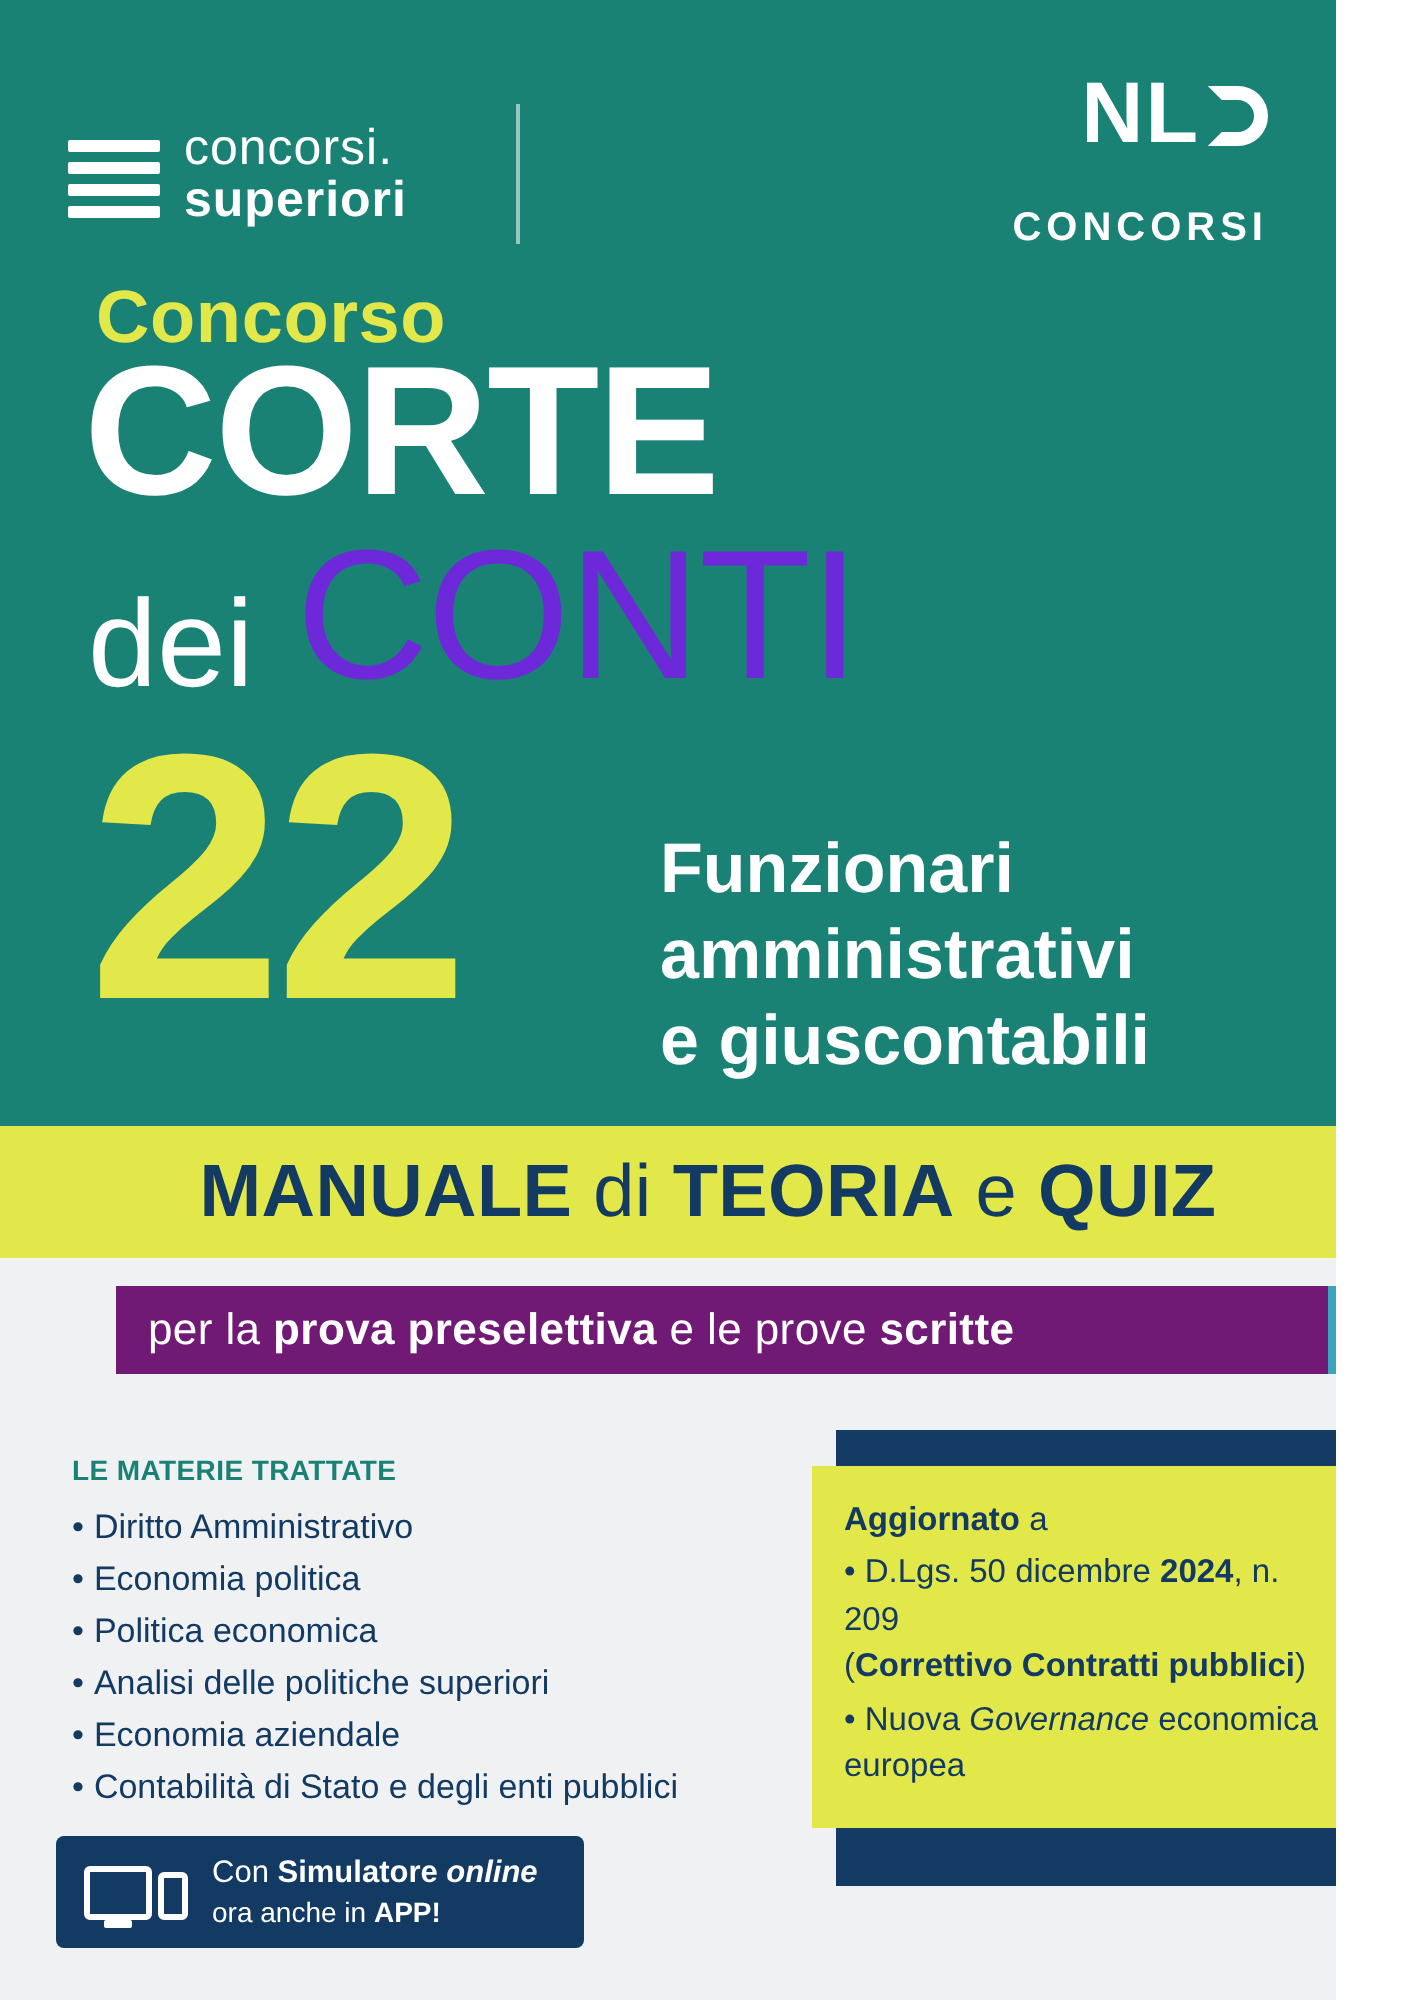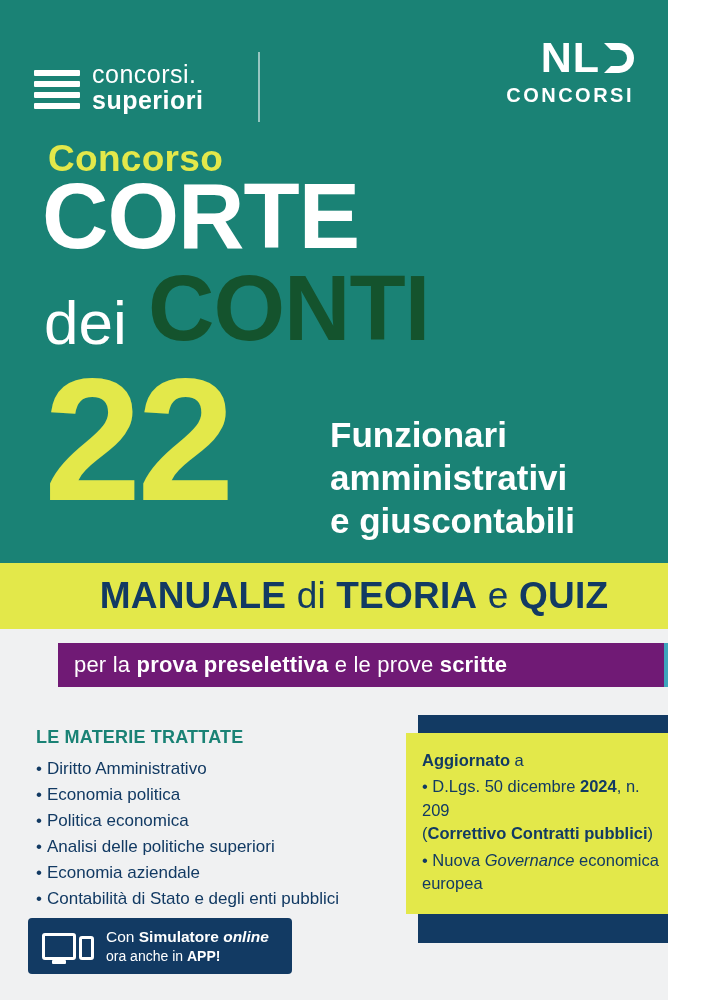--- a/index.html
+++ b/index.html
@@ -100,21 +100,21 @@
     margin-left: 4px;
     border: 7px solid #ffffff;
     border-left-color: transparent;
     border-radius: 0 50% 50% 0;
     box-sizing: border-box;
   }
   .nld-sub {
     font-size: 20px;
     font-weight: 700;
     letter-spacing: 2.5px;
-    margin-top: 5px;
+    margin-top: 24px;
   }
 
   
   .kicker {
     position: absolute;
     left: 48px;
     top: 138px;
     color: #e3e84a;
     font-size: 37px;
     font-weight: 700;
@@ -136,23 +136,23 @@
     top: 292px;
     color: #ffffff;
     font-size: 62px;
     font-weight: 400;
     line-height: 1;
   }
   .title-conti {
     position: absolute;
     left: 148px;
     top: 262px;
-    color: #14532d;
+    color: #6d28d9;
     font-size: 92px;
-    font-weight: 700;
+    font-weight: 400;
     letter-spacing: -1px;
     line-height: 1;
   }
   .num-22 {
     position: absolute;
     left: 44px;
     top: 352px;
     color: #e3e84a;
     font-size: 175px;
     font-weight: 700;
@@ -220,21 +220,21 @@
   
   .materie {
     position: absolute;
     left: 36px;
     top: 727px;
     width: 370px;
   }
   .materie h3 {
     margin: 0 0 8px 0;
     color: #1a8275;
-    font-size: 18px;
+    font-size: 14px;
     font-weight: 700;
     letter-spacing: 0.2px;
   }
   .materie ul {
     margin: 0;
     padding: 0;
     list-style: none;
   }
   .materie li {
     color: #123a63;

